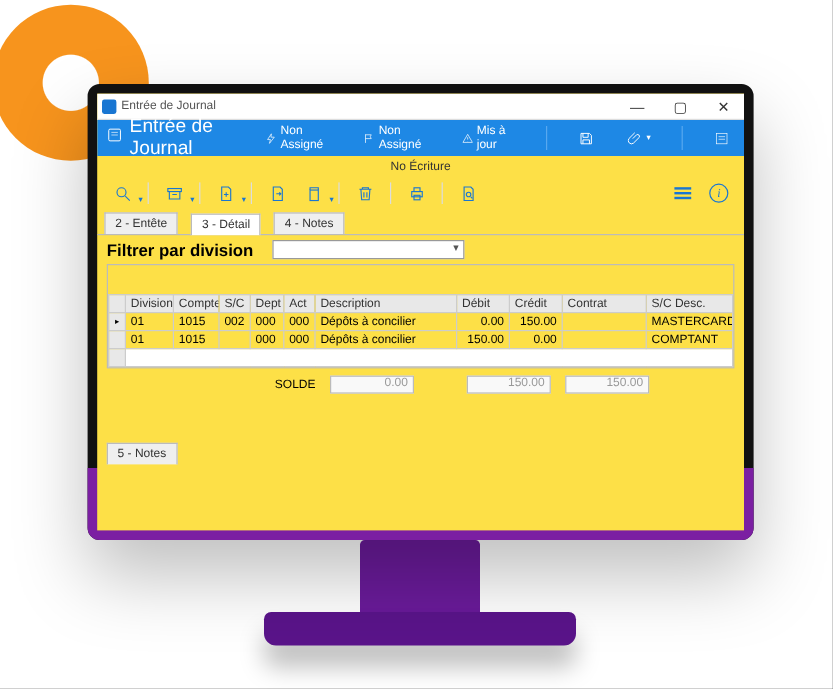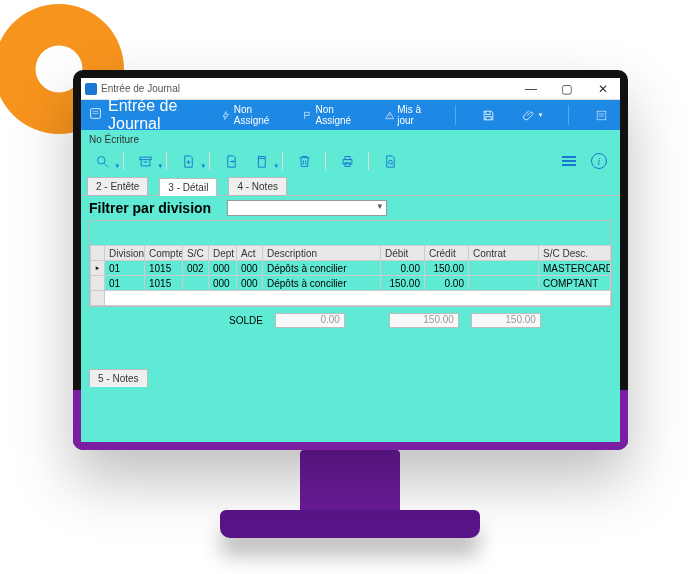--- a/index.html
+++ b/index.html
@@ -21,21 +21,21 @@
   .stand-base {
     position:absolute; top:510px; left:220px; width:260px; height:28px;
     background:#5A148A; border-radius:6px 6px 10px 10px;
     box-shadow: 0 18px 20px rgba(0,0,0,.25);
   }
   .purple-bar {
     position:absolute; bottom:-8px; left:-8px; right:-8px; height:60px;
     background:#7B1FA2; border-radius:0 0 10px 10px;
   }
   .screen {
-    position:absolute; inset:0; background:#5eead4; overflow:hidden;
+    position:absolute; inset:0; background:#fde047; overflow:hidden;
   }
   
   .titlebar {
     height:22px; background:#fff; border-bottom:1px solid #ddd;
     display:flex; align-items:center; justify-content:space-between; padding:0 4px;
     color:#555; font-size:10px;
   }
   .titlebar-left { display:flex; align-items:center; gap:4px;}
   .titlebar-icon { width:12px; height:12px; background:#1976D2; border-radius:2px;}
   .win-controls { display:flex; gap:10px; }
@@ -44,21 +44,21 @@
   .app-header {
     height:30px; background:#1E88E5; color:#fff; display:flex; align-items:center;
     padding:0 8px; justify-content:space-between;
   }
   .app-title { font-size:16px; font-weight:300; display:flex; align-items:center; gap:6px;}
   .hdr-right { display:flex; align-items:center; gap:20px; font-size:10px;}
   .hdr-item { display:flex; align-items:center; gap:3px; padding:2px 4px;}
   .hdr-icon-img { width:13px; height:13px; fill:#fff; stroke:#fff; }
   .hdr-sep { width:1px; height:20px; background:#58a8ef; margin:0 2px;}
   
-  .section-label { padding:4px 8px 0; font-size:10px; color:#333;}
+  .section-label { padding:4px 8px 0; font-size:10px; color:#333;text-align:center;}
   .entry-row { display:flex; align-items:center; gap:6px; padding:2px 8px 6px; border-bottom:1px solid #e0e0e0;}
   .entry-input { width:88px; height:18px; border:1px solid #999; padding:0 4px; font-size:10px;}
   .entry-type { font-size:10px; color:#333;}
   
   .toolbar { display:flex; align-items:center; padding:4px 8px; gap:4px; color:#1976D2;}
   .tool-btn { width:26px; height:24px; display:flex; align-items:center; justify-content:center; position:relative;}
   .tool-btn svg { width:15px; height:15px; fill:none; stroke:#1976D2; stroke-width:1.5;}
   .tool-btn.withdd::after { content:"▾"; font-size:7px; color:#1976D2; position:absolute; right:-4px; bottom:3px;}
   .tool-sep { width:1px; height:18px; background:#ddd; margin:0 4px;}
   .tool-spacer { flex:1;}

